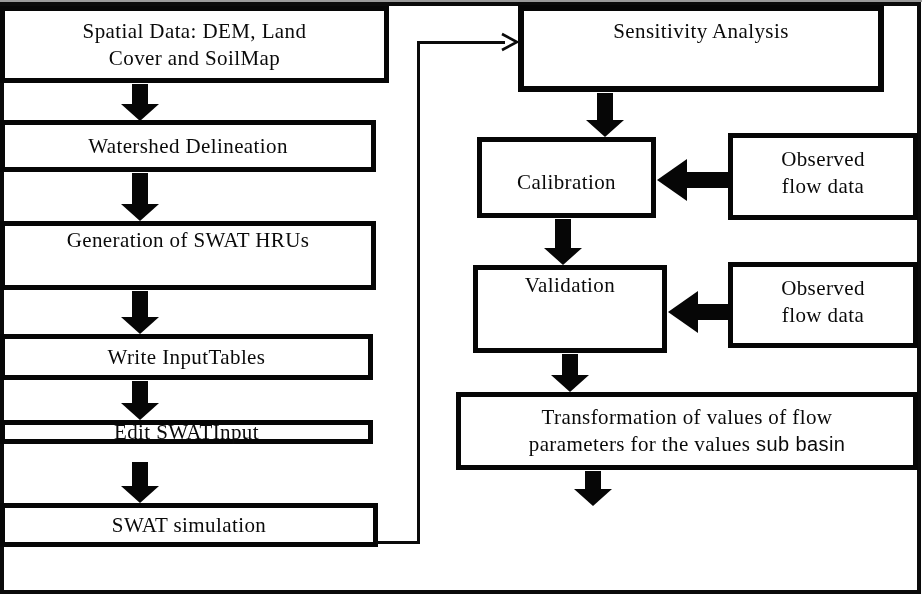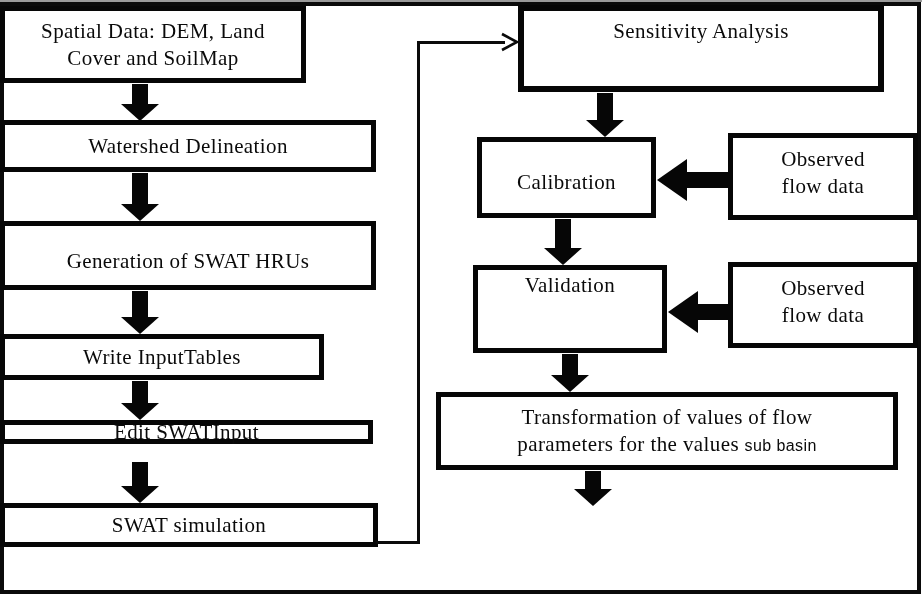--- a/index.html
+++ b/index.html
@@ -27,43 +27,43 @@
   .arrow-down { position:absolute; width:38px; }
   .arrow-down .shaft { position:absolute; top:0; bottom:16px; left:11px; width:16px; background:#060606; }
   .arrow-down .head { position:absolute; bottom:0; left:0; width:0; height:0;
     border-left:19px solid transparent; border-right:19px solid transparent; border-top:17px solid #060606; }
   .arrow-left { position:absolute; height:42px; }
   .arrow-left .shaft { position:absolute; left:28px; right:0; top:13px; height:16px; background:#060606; }
   .arrow-left .head { position:absolute; left:0; top:0; width:0; height:0;
     border-top:21px solid transparent; border-bottom:21px solid transparent; border-right:30px solid #060606; }
   .thin-line { position:absolute; background:#0a0a0a; }
   .open-head { position:absolute; }
-  .sans { font-family:"Liberation Sans","DejaVu Sans",sans-serif; font-size:16px; }
+  .sans { font-family:"Liberation Sans","DejaVu Sans",sans-serif; font-size:20px; }
 </style>
 </head>
 <body>
 
 <div class="canvas">
   <div class="hairline"></div>
   <div class="outer-border"></div>
 
-  <div class="node" style="left:0;top:6px;width:306px;height:77px;">
+  <div class="node" style="left:0;top:6px;width:389px;height:77px;">
     <span>Spatial Data: DEM, Land
 Cover and SoilMap</span>
   </div>
 
   <div class="node" style="left:0;top:120px;width:376px;height:52px;">
     <span>Watershed Delineation</span>
   </div>
 
-  <div class="node top-align" style="left:0;top:221px;width:376px;height:69px;padding-top:22px;">
+  <div class="node top-align" style="left:0;top:221px;width:376px;height:69px;padding-top:1px;">
     <span>Generation of SWAT HRUs</span>
   </div>
 
-  <div class="node" style="left:0;top:334px;width:324px;height:46px;">
+  <div class="node" style="left:0;top:334px;width:373px;height:46px;">
     <span>Write InputTables</span>
   </div>
 
   <div class="node" style="left:0;top:420px;width:373px;height:24px;">
     <span>Edit SWATInput</span>
   </div>
 
   <div class="node" style="left:0;top:503px;width:378px;height:44px;">
     <span>SWAT simulation</span>
   </div>
@@ -83,21 +83,21 @@
 
   <div class="node top-align" style="left:473px;top:265px;width:194px;height:88px;padding-top:2px;">
     <span>Validation</span>
   </div>
 
   <div class="node top-align" style="left:728px;top:262px;width:190px;height:86px;padding-top:8px;">
     <span>Observed
 flow data</span>
   </div>
 
-  <div class="node" style="left:436px;top:392px;width:462px;height:78px;">
+  <div class="node" style="left:456px;top:392px;width:462px;height:78px;">
     <span>Transformation of values of flow</span>
     <span style="white-space:normal;"><span>parameters for the values</span> <span class="sans">sub basin</span></span>
   </div>
 
 
   <div class="arrow-down" style="left:121px;top:84px;height:37px;">
     <div class="shaft"></div>
       <div class="head"></div>
   </div>
   <div class="arrow-down" style="left:121px;top:173px;height:48px;">

